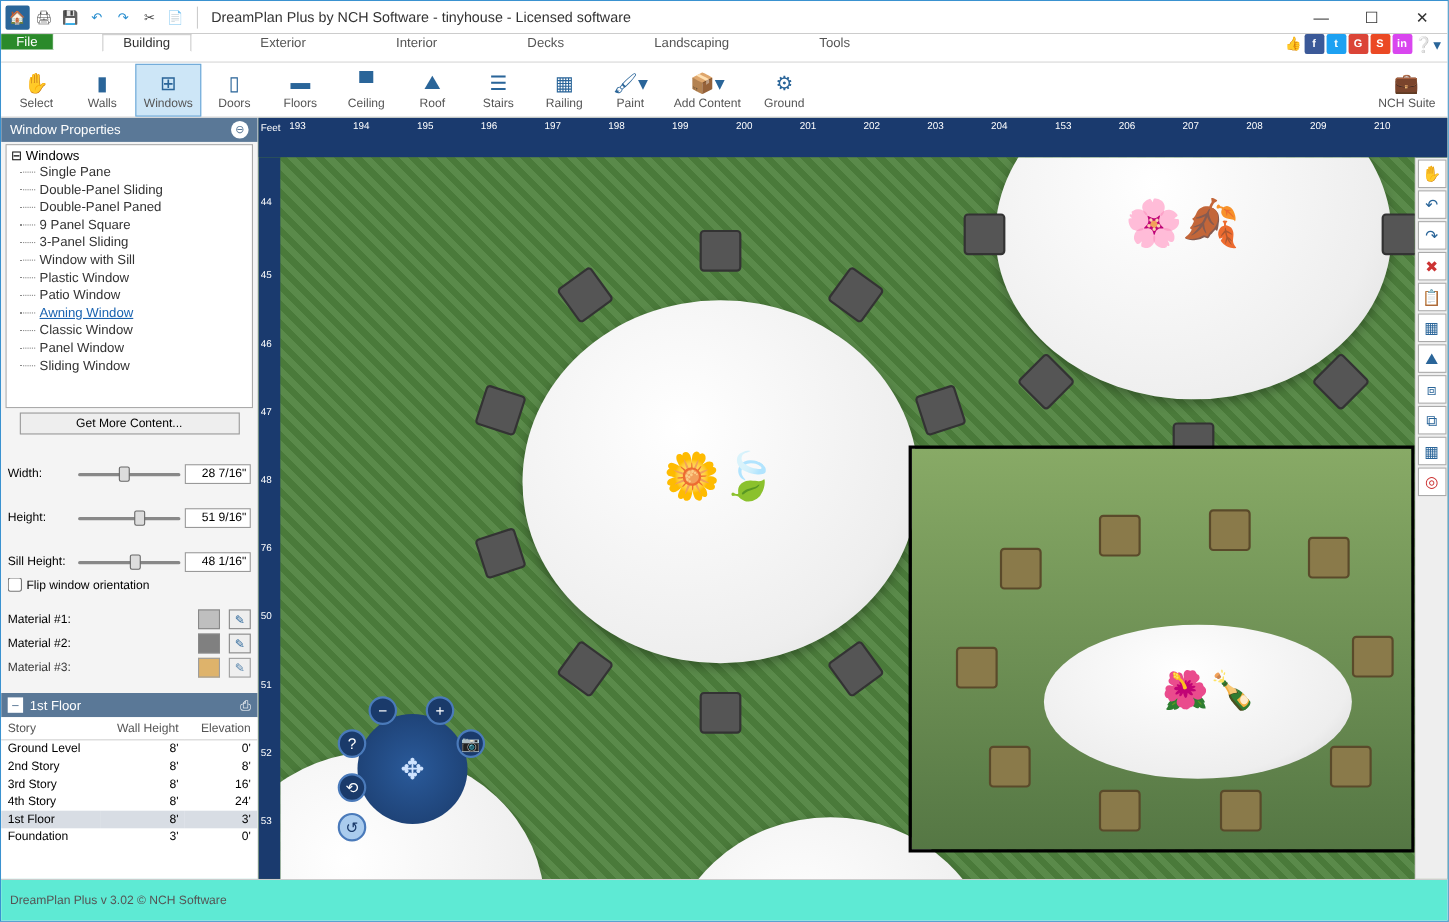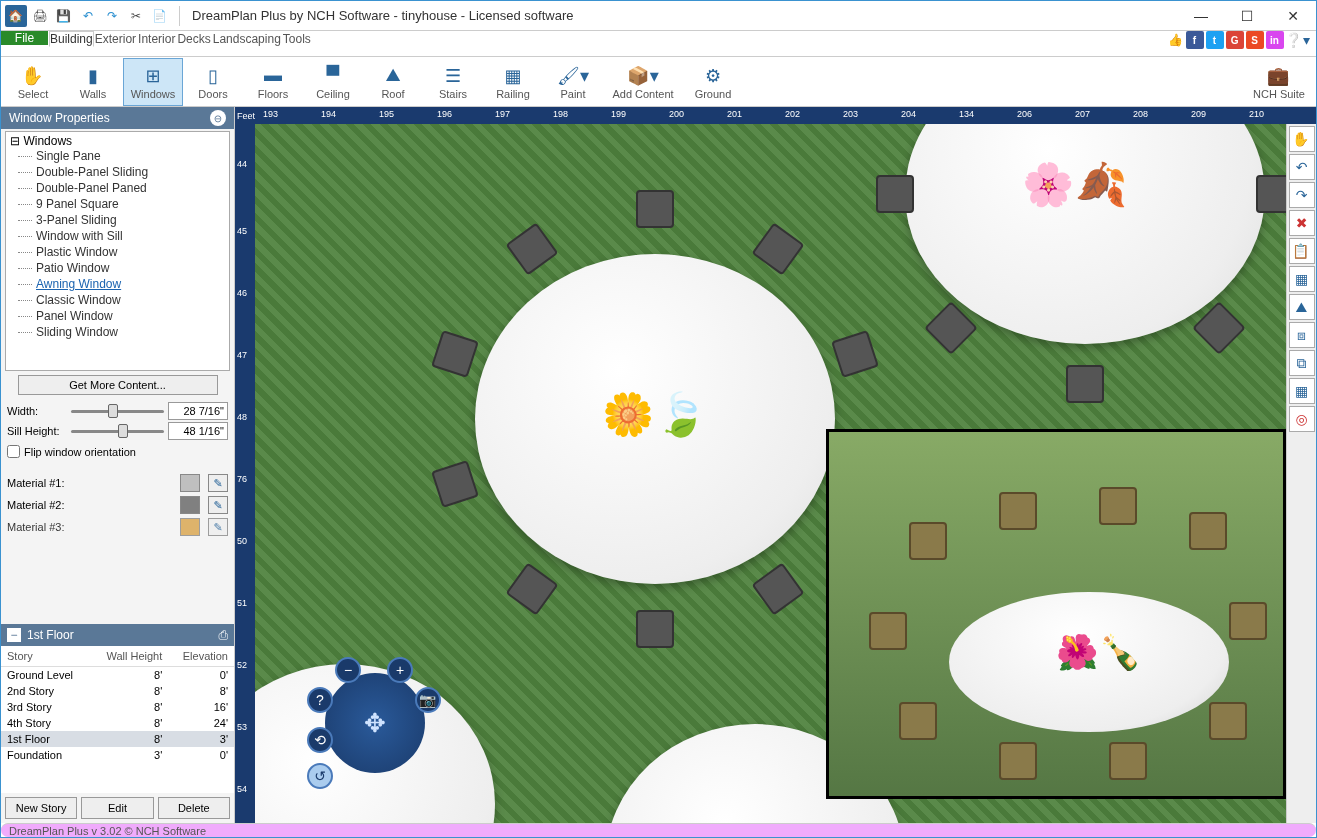--- a/index.html
+++ b/index.html
@@ -5,42 +5,42 @@
 * { box-sizing: border-box; margin: 0; padding: 0; font-family: "Segoe UI", Tahoma, sans-serif; }
 body { width: 1317px; height: 838px; overflow: hidden; background: #fff; font-size: 12px; display: flex; flex-direction: column; border: 1px solid #3a92d0; }
 .titlebar { height: 30px; background: #fff; display: flex; align-items: center; border-bottom: 1px solid #ccc; }
 .titlebar .tb-icons { display: flex; gap: 2px; padding: 0 4px; }
 .titlebar .tb-icons span { width: 22px; height: 22px; display: flex; align-items: center; justify-content: center; color: #444; cursor: pointer; }
 .titlebar .tb-title { flex: 1; padding-left: 8px; color: #333; font-size: 13px; }
 .titlebar .win-controls { display: flex; }
 .titlebar .win-controls span { width: 46px; height: 30px; display: flex; align-items: center; justify-content: center; font-size: 14px; color: #333; cursor: pointer; }
 .menu-row { height: 26px; background: #fff; display: flex; align-items: flex-start; border-bottom: 1px solid #ccc; }
 .file-btn { background: #2a8a2a; color: #fff; width: 48px; display: flex; align-items: center; justify-content: center; font-size: 12px; border-right: 1px solid #fff; cursor: pointer; }
-.tab { padding: 0 0; display: flex; align-items: center; color: #555; cursor: pointer; border: 1px solid transparent; }
+.tab { padding: 0 18px; display: flex; align-items: center; color: #555; cursor: pointer; border: 1px solid transparent; margin-left: 44px; }
 .tab.active { background: #fff; border: 1px solid #ccc; border-bottom-color: #fff; margin-bottom: -1px; color: #333; }
 .menu-right { margin-left: auto; display: flex; gap: 2px; align-items: center; padding-right: 6px; }
 .menu-right .soc { width: 18px; height: 18px; border-radius: 2px; display: flex; align-items: center; justify-content: center; color: #fff; font-size: 10px; font-weight: bold; cursor: pointer; }
 .ribbon { height: 50px; background: #fff; display: flex; align-items: center; border-bottom: 1px solid #ccc; padding: 0 2px; }
 .rib-item { display: flex; flex-direction: column; align-items: center; justify-content: center; width: 60px; height: 48px; cursor: pointer; border: 1px solid transparent; }
 .rib-item.active { background: #cde6f7; border: 1px solid #6aa6d6; }
 .rib-item .ic { font-size: 18px; color: #2a6599; height: 24px; display: flex; align-items: center; }
 .rib-item .lbl { font-size: 11px; color: #555; }
 .rib-spacer { flex: 1; }
 .main { flex: 1; display: flex; overflow: hidden; }
 .sidebar { width: 234px; display: flex; flex-direction: column; background: #f4f4f4; border-right: 1px solid #ccc; }
 .panel-head { background: #5a7897; color: #fff; height: 22px; display: flex; align-items: center; padding: 0 8px; font-size: 12px; gap: 6px; }
 .panel-head .col-btn { margin-left: auto; width: 16px; height: 16px; border-radius: 50%; background: #fff; color: #5a7897; display: flex; align-items: center; justify-content: center; font-size: 10px; cursor: pointer; }
 .tree { background: #fff; border: 1px solid #aaa; margin: 2px 4px 4px 4px; height: 240px; overflow: auto; font-size: 12px; padding: 2px 0; }
 .tree .root { padding-left: 4px; }
 .tree .root::before { content: "⊟ "; }
 .tree .leaf { padding-left: 30px; cursor: pointer; line-height: 16px; color: #333; position: relative; }
 .tree .leaf::before { content: ""; position: absolute; left: 12px; top: 8px; width: 14px; border-top: 1px dotted #888; }
 .tree .leaf.sel { color: #1a63b0; text-decoration: underline; }
 .get-more { display: block; margin: 0 auto 6px auto; width: 200px; height: 20px; background: #eee; border: 1px solid #999; font-size: 11px; cursor: pointer; }
-.prop-row { display: flex; align-items: center; padding: 1px 6px; gap: 4px; font-size: 11px; }
+.prop-row { display: flex; align-items: center; padding: 1px 6px; gap: 4px; font-size: 11px; margin-top: 20px; }
 .prop-row .plbl { width: 60px; }
 .prop-row .slider { flex: 1; height: 18px; position: relative; }
 .prop-row .slider .track { position: absolute; left: 0; right: 0; top: 8px; height: 3px; background: #888; border-radius: 2px; }
 .prop-row .slider .thumb { position: absolute; width: 10px; height: 14px; background: #ddd; border: 1px solid #666; top: 2px; border-radius: 2px; }
 .prop-row .val { width: 60px; height: 18px; border: 1px solid #999; background: #fff; text-align: right; padding-right: 3px; font-size: 11px; }
 .chk-row { padding: 4px 6px; font-size: 11px; display: flex; align-items: center; gap: 4px; }
 .mat-row { display: flex; align-items: center; padding: 2px 6px; gap: 8px; font-size: 11px; }
 .mat-row .swatch { width: 20px; height: 18px; border: 1px solid #888; }
 .mat-row .eyedrop { width: 20px; height: 18px; border: 1px solid #888; background: #eee; display: flex; align-items: center; justify-content: center; color: #2a6599; cursor: pointer; font-size: 11px; }
 .floor-panel { margin-top: auto; }
@@ -48,40 +48,40 @@
 .floor-head .exp { width: 14px; height: 14px; background: #fff; color: #5a7897; display: flex; align-items: center; justify-content: center; font-size: 12px; cursor: pointer; }
 .floor-table { background: #fff; font-size: 11px; }
 .floor-table table { width: 100%; border-collapse: collapse; }
 .floor-table th { text-align: left; padding: 4px 6px; border-bottom: 1px solid #ddd; font-weight: normal; color: #555; }
 .floor-table td { padding: 2px 6px; }
 .floor-table tr.sel-row td { background: #d8dde4; }
 .floor-table td:nth-child(2), .floor-table td:nth-child(3), .floor-table th:nth-child(2), .floor-table th:nth-child(3) { text-align: right; }
 .floor-btns { display: flex; gap: 4px; padding: 4px; background: #f4f4f4; }
 .floor-btns button { flex: 1; height: 22px; border: 1px solid #999; background: #eee; font-size: 11px; cursor: pointer; }
 .canvas-area { flex: 1; display: flex; flex-direction: column; position: relative; background: #4a7a3a; }
-.ruler-top { height: 17px; background: #1a3a6e; color: #fff; display: flex; position: relative; font-size: 9px; padding-left: 16px; }
+.ruler-top { height: 36px; background: #1a3a6e; color: #fff; display: flex; position: relative; font-size: 9px; padding-left: 16px; }
 .ruler-top .unit { position: absolute; left: 2px; top: 4px; font-size: 9px; }
 .ruler-top .tick { position: absolute; top: 2px; text-align: center; }
 .ruler-left { width: 20px; background: #1a3a6e; color: #fff; position: relative; font-size: 9px; }
 .ruler-left .tick { position: absolute; left: 2px; }
 .canvas-row { flex: 1; display: flex; overflow: hidden; }
 .viewport { flex: 1; position: relative; overflow: hidden; background: repeating-linear-gradient(45deg,#5a8a4a 0 6px,#4a7a3a 6px 12px); }
 .table-round { position: absolute; border-radius: 50%; background: radial-gradient(circle at 40% 35%, #fff, #eee 70%, #ddd); box-shadow: 0 4px 10px rgba(0,0,0,0.3); }
 .chair { position: absolute; width: 38px; height: 38px; background: #555; border: 2px solid #333; border-radius: 4px; }
 .flowers { position: absolute; font-size: 42px; transform: translate(-50%,-50%); }
 .nav-wheel { position: absolute; left: 60px; bottom: 40px; width: 120px; height: 120px; }
 .nav-wheel .circle { width: 100px; height: 100px; border-radius: 50%; background: radial-gradient(circle,#2a5a9a,#1a3a6a); position: absolute; left: 10px; top: 10px; display: flex; align-items: center; justify-content: center; }
 .nav-wheel .nbtn { position: absolute; width: 26px; height: 26px; border-radius: 50%; background: #1a3a6a; color: #fff; display: flex; align-items: center; justify-content: center; font-size: 14px; cursor: pointer; border: 2px solid #4a7aba; }
 .preview { position: absolute; right: 0; bottom: 24px; width: 460px; height: 370px; border: 3px solid #000; background: linear-gradient(#88aa66,#557744); overflow: hidden; }
 .preview .ptable { position: absolute; width: 280px; height: 140px; background: radial-gradient(ellipse at 45% 30%,#fff,#eee 70%,#ccc); border-radius: 50%; left: 120px; top: 160px; }
 .hint-bar { height: 22px; background: #000; color: #ddd; font-size: 12px; padding: 2px 6px; display: flex; align-items: center; }
 .hint-bar .hl { color: #ffcc33; }
 .right-tools { width: 30px; background: #eee; border-left: 1px solid #ccc; display: flex; flex-direction: column; align-items: center; padding-top: 2px; gap: 2px; }
 .right-tools .tool { width: 26px; height: 26px; border: 1px solid #aaa; background: #fff; display: flex; align-items: center; justify-content: center; font-size: 14px; cursor: pointer; color: #2a6599; }
-.status { height: 14px; background: #f0abfc; border-top: 1px solid #ccc; padding: 2px 8px; font-size: 11px; color: #555; display: flex; align-items: center; border-radius: 11px; }
+.status { height: 38px; background: #5eead4; border-top: 1px solid #ccc; padding: 2px 8px; font-size: 11px; color: #555; display: flex; align-items: center; }
 </style>
 </head>
 <body>
 
 <div class="titlebar">
   <div class="tb-icons">
     <span style="background:#2a6599;color:#fff;border-radius:2px">🏠</span>
     <span>🖨</span>
     <span>💾</span>
     <span style="color:#2a8fd0">↶</span>
@@ -200,20 +200,28 @@
     <button class="get-more">Get More Content...</button>
     <div class="prop-row">
       <span class="plbl">Width:</span>
       <div class="slider">
           <div class="track"></div>
           <div class="thumb" style="left:40%"></div>
         </div>
       <input class="val" value="28 7/16&quot;" style="">
     </div>
     <div class="prop-row">
+      <span class="plbl">Height:</span>
+      <div class="slider">
+          <div class="track"></div>
+          <div class="thumb" style="left:55%"></div>
+        </div>
+      <input class="val" value="51 9/16&quot;" style="">
+    </div>
+    <div class="prop-row">
       <span class="plbl">Sill Height:</span>
       <div class="slider">
           <div class="track"></div>
           <div class="thumb" style="left:50%"></div>
         </div>
       <input class="val" value="48 1/16&quot;" style="">
     </div>
     <div class="chk-row">
       <input type="checkbox" style="">
       <span>Flip window orientation</span>
@@ -280,46 +288,41 @@
                 <td>3'</td>
               </tr>
               <tr>
                 <td>Foundation</td>
                 <td>3'</td>
                 <td>0'</td>
               </tr>
             </tbody>
         </table>
         <div style="height:30px"></div>
-      </div>
-      <div class="floor-btns">
-        <button>New Story</button>
-        <button>Edit</button>
-        <button>Delete</button>
       </div>
     </div>
   </div>
 
   <div class="canvas-area">
     <div class="ruler-top">
       <span class="unit">Feet</span>
       <div id="ruler-top-ticks">
           <span class="tick" style="left: 28px;">193</span>
           <span class="tick" style="left: 86px;">194</span>
           <span class="tick" style="left: 144px;">195</span>
           <span class="tick" style="left: 202px;">196</span>
           <span class="tick" style="left: 260px;">197</span>
           <span class="tick" style="left: 318px;">198</span>
           <span class="tick" style="left: 376px;">199</span>
           <span class="tick" style="left: 434px;">200</span>
           <span class="tick" style="left: 492px;">201</span>
           <span class="tick" style="left: 550px;">202</span>
           <span class="tick" style="left: 608px;">203</span>
           <span class="tick" style="left: 666px;">204</span>
-          <span class="tick" style="left: 724px;">134</span>
+          <span class="tick" style="left: 724px;">153</span>
           <span class="tick" style="left: 782px;">206</span>
           <span class="tick" style="left: 840px;">207</span>
           <span class="tick" style="left: 898px;">208</span>
           <span class="tick" style="left: 956px;">209</span>
           <span class="tick" style="left: 1014px;">210</span>
         </div>
     </div>
     <div class="canvas-row">
       <div class="ruler-left">
         <div id="ruler-left-ticks">

